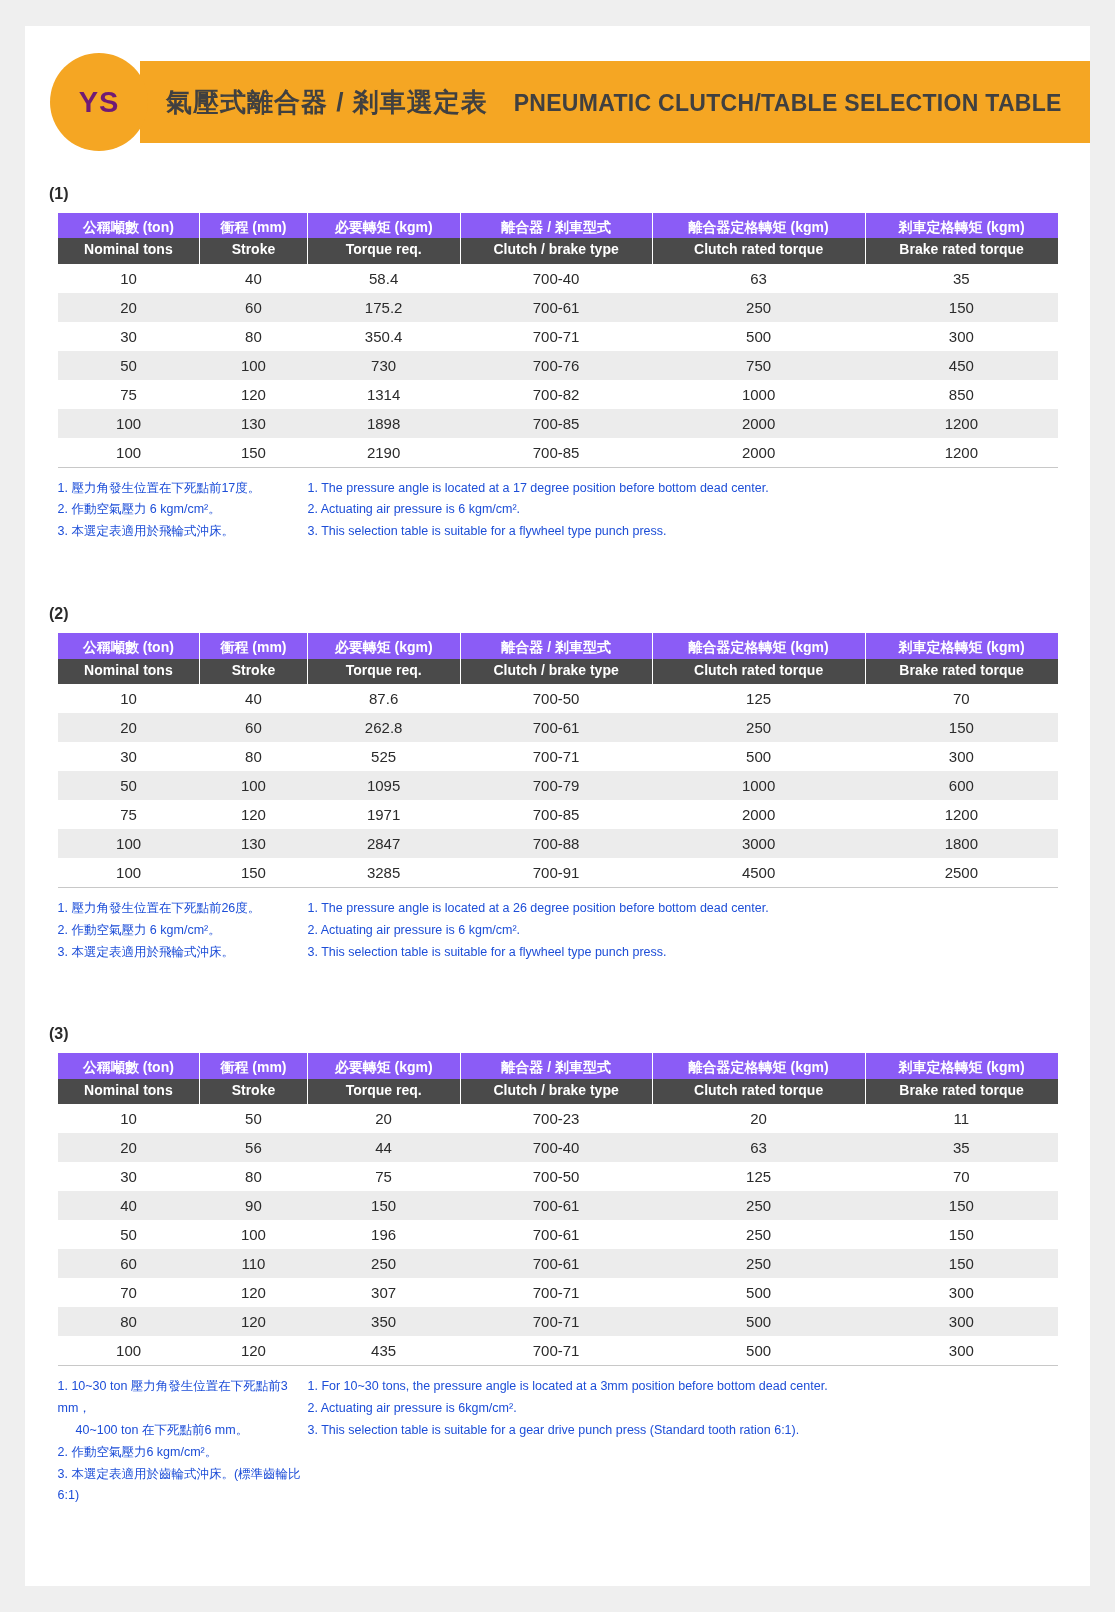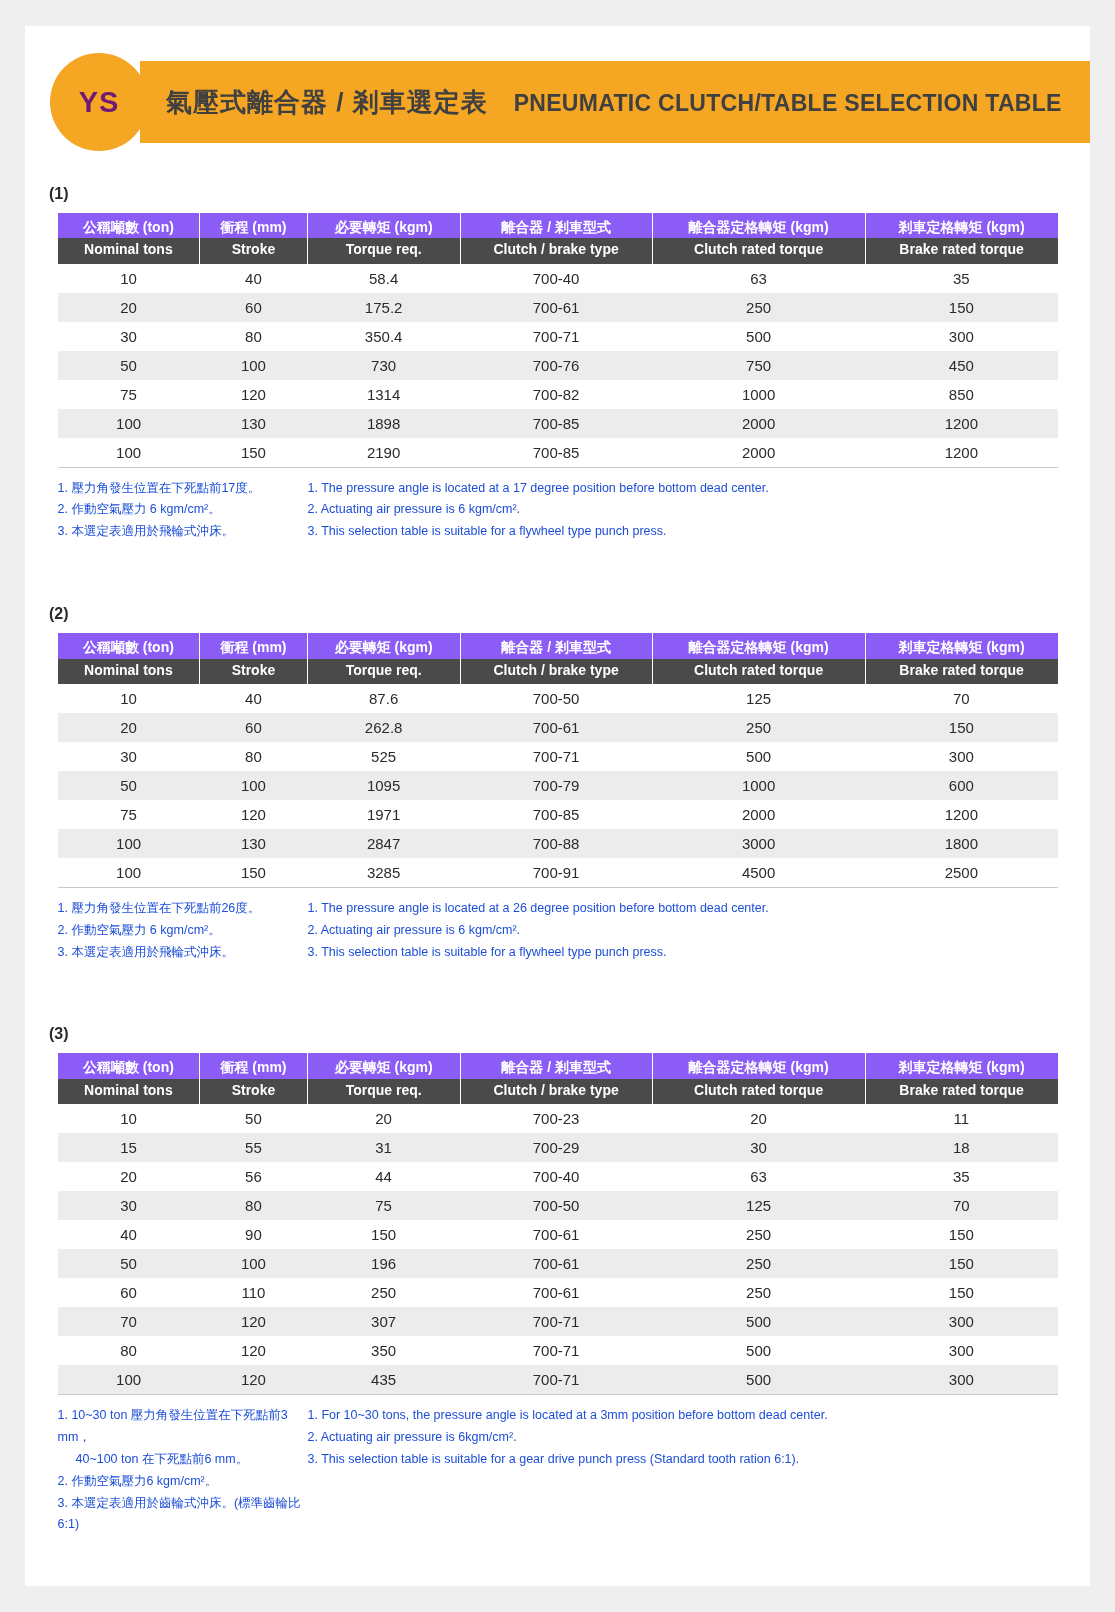--- a/index.html
+++ b/index.html
@@ -372,28 +372,20 @@
             <tbody>
               <tr>
                 <td>10</td>
                 <td>50</td>
                 <td>20</td>
                 <td>700-23</td>
                 <td>20</td>
                 <td>11</td>
               </tr>
               <tr>
-                <td>15</td>
-                <td>55</td>
-                <td>31</td>
-                <td>700-29</td>
-                <td>30</td>
-                <td>18</td>
-              </tr>
-              <tr>
                 <td>20</td>
                 <td>56</td>
                 <td>44</td>
                 <td>700-40</td>
                 <td>63</td>
                 <td>35</td>
               </tr>
               <tr>
                 <td>30</td>
                 <td>80</td>

